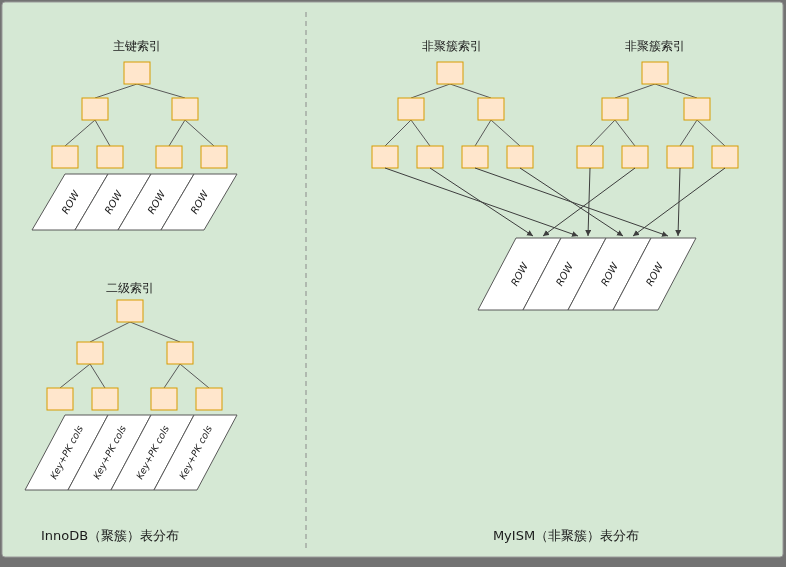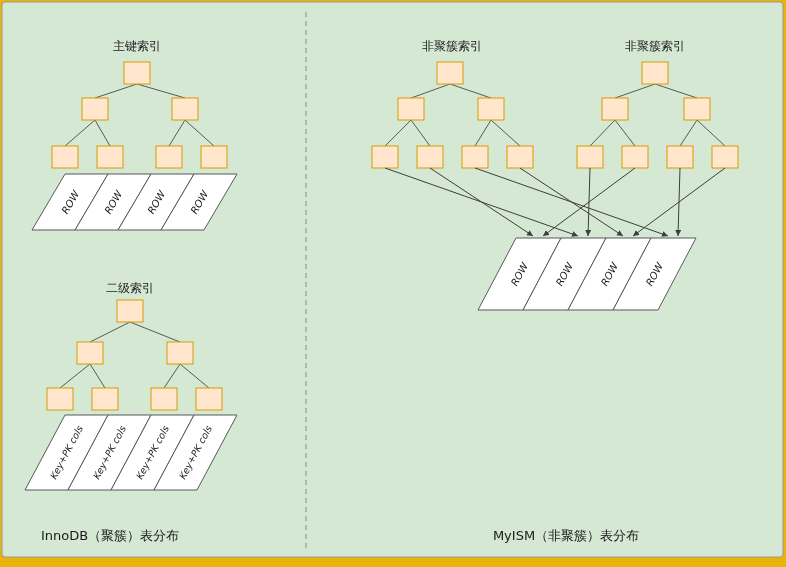--- a/index.html
+++ b/index.html
@@ -5,21 +5,21 @@
   html, body {
     margin: 0;
     padding: 0;
     background: #ffffff;
     font-family: "DejaVu Sans", "Liberation Sans", sans-serif;
   }
   .canvas {
     position: relative;
     width: 786px;
     height: 567px;
-    background: #eab308;
+    background: #737373;
   }
   svg { display: block; }
   .frame { fill: #d5e8d4; stroke: #9a9a9a; stroke-width: 1; }
   .divider { stroke: #8a8a8a; stroke-width: 1; stroke-dasharray: 5 4; fill: none; }
   .node { fill: #ffe6cc; stroke: #d79b00; stroke-width: 1; }
   .conn { stroke: #595959; stroke-width: 1; fill: none; }
   .arrow { stroke: #3d3d3d; stroke-width: 1; fill: none; }
   .cell { fill: #ffffff; stroke: #595959; stroke-width: 1; }
   .tree-title {
     font-size: 12px;

